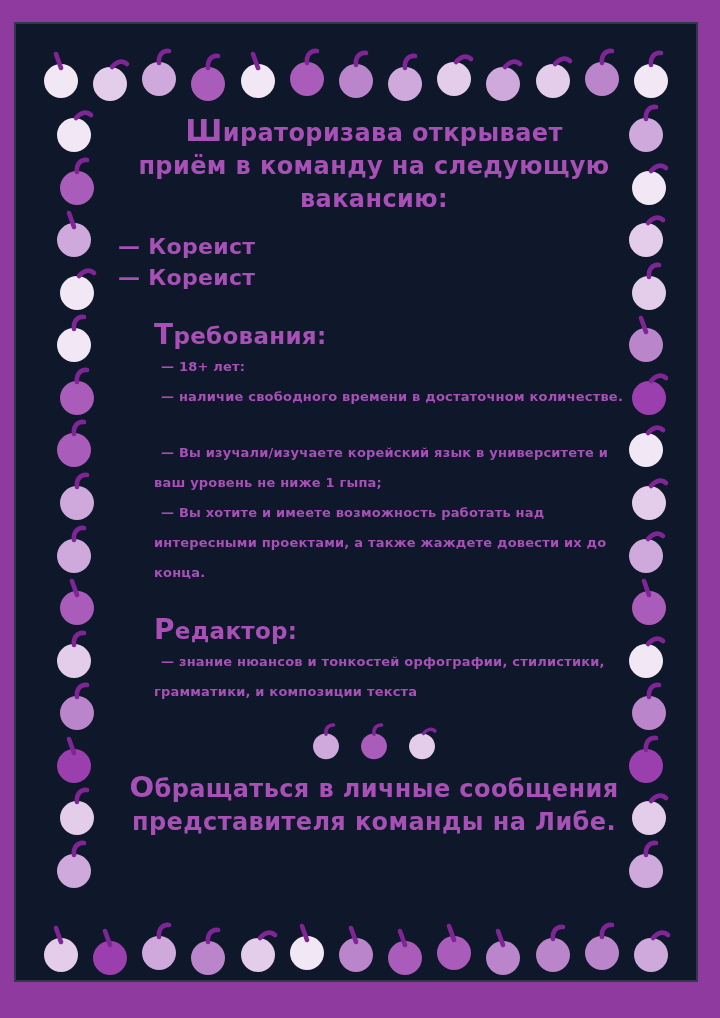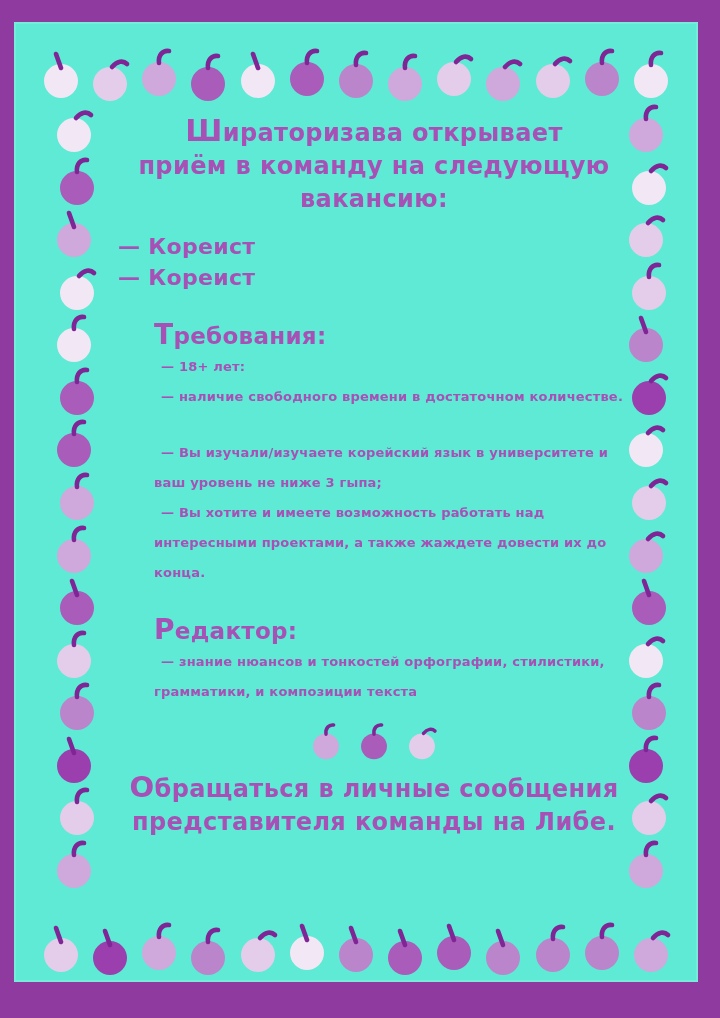--- a/index.html
+++ b/index.html
@@ -3,21 +3,21 @@
 <meta charset="utf-8">
 <style>
   html,body{margin:0;padding:0;}
   body{
     width:720px;height:1018px;overflow:hidden;position:relative;
     background:#8e3a9e;
     font-family:"DejaVu Sans", "Liberation Sans", sans-serif;
   }
   .page{
     position:absolute;left:14px;top:22px;right:22px;bottom:36px;
-    background:#5eead4;
+    background:#0f172a;
     box-shadow:0 0 0 2px rgba(255,255,255,.15) inset;
   }
   
   .decor-row{
     position:absolute;left:26px;right:26px;height:52px;
     display:flex;justify-content:space-between;align-items:flex-end;
   }
   .decor-row.top{top:26px;}
   .decor-row.bottom{bottom:8px;}
   .decor-col{
@@ -304,21 +304,21 @@
       <div>— Кореист</div>
     </div>
 
     <div class="section">
       <div class="sec-heading">Требования:</div>
       <p class="sec-item">— 18+ лет:</p>
       <p class="sec-item">— наличие свободного времени в достаточном количестве.</p>
     </div>
 
     <div class="section">
-      <p class="sec-item">— Вы изучали/изучаете корейский язык в университете и ваш уровень не ниже 3 гыпа;</p>
+      <p class="sec-item">— Вы изучали/изучаете корейский язык в университете и ваш уровень не ниже 1 гыпа;</p>
       <p class="sec-item">— Вы хотите и имеете возможность работать над интересными проектами, а также жаждете довести их до конца.</p>
     </div>
 
     <div class="section">
       <div class="sec-heading">Редактор:</div>
       <p class="sec-item">— знание нюансов и тонкостей орфографии, стилистики, грамматики, и композиции текста</p>
     </div>
 
     <div class="center-decor">
         <svg viewBox="0 0 42 52" class="apple-sm">

